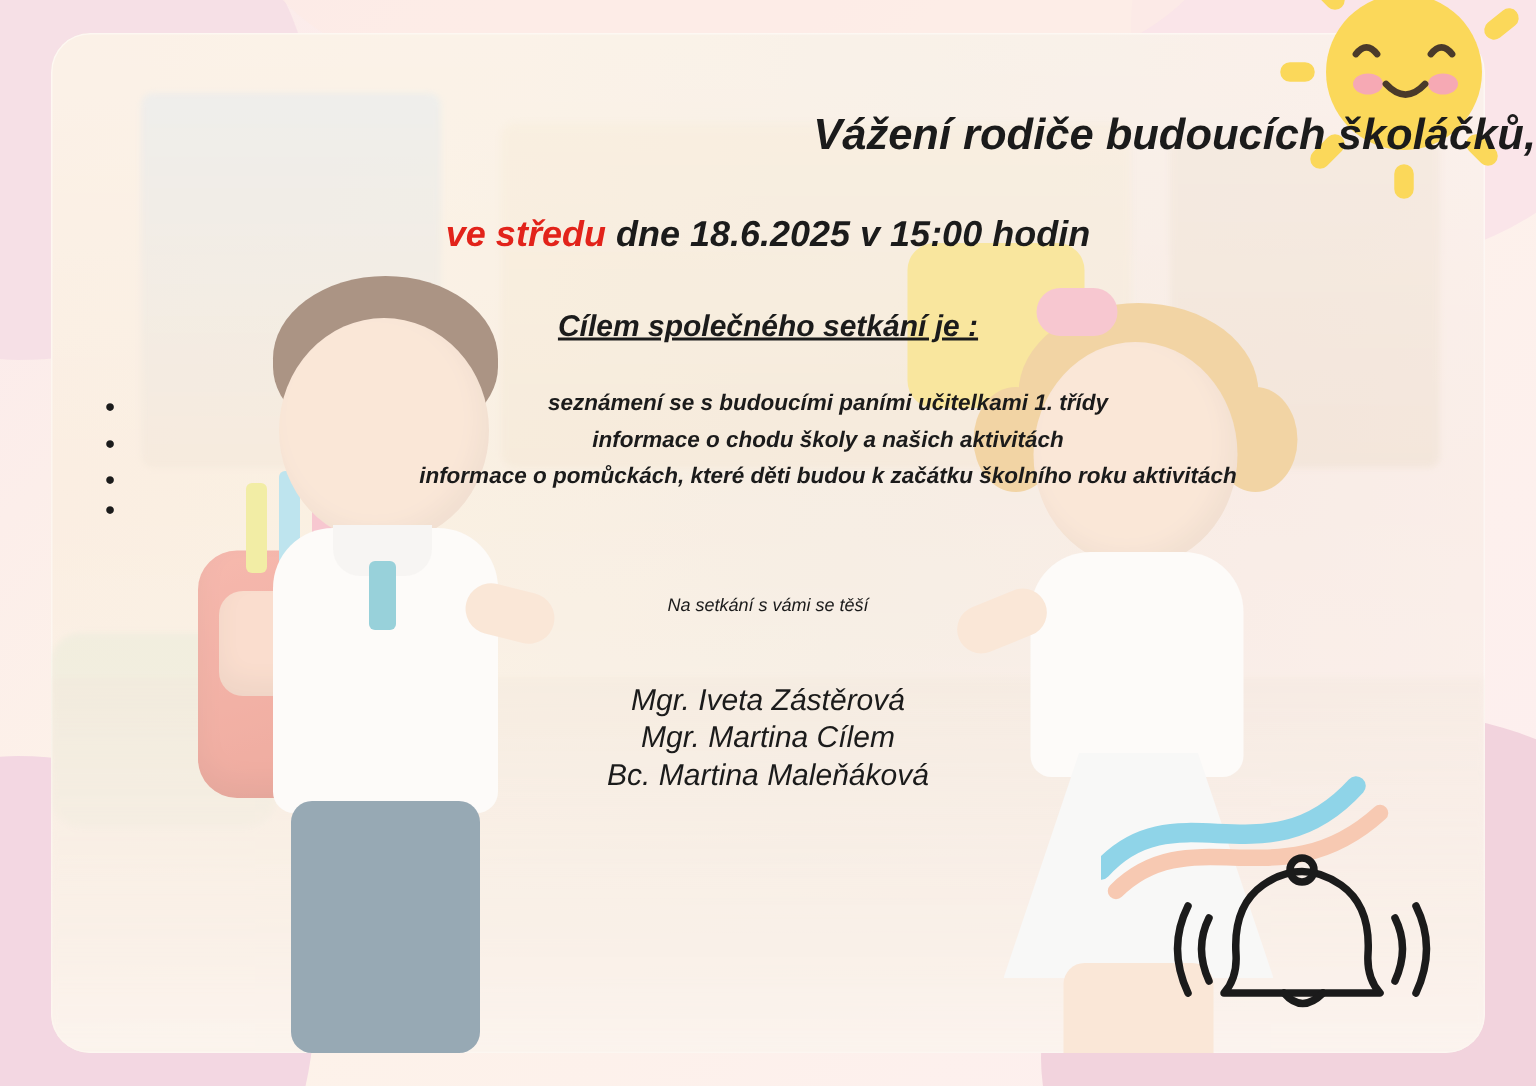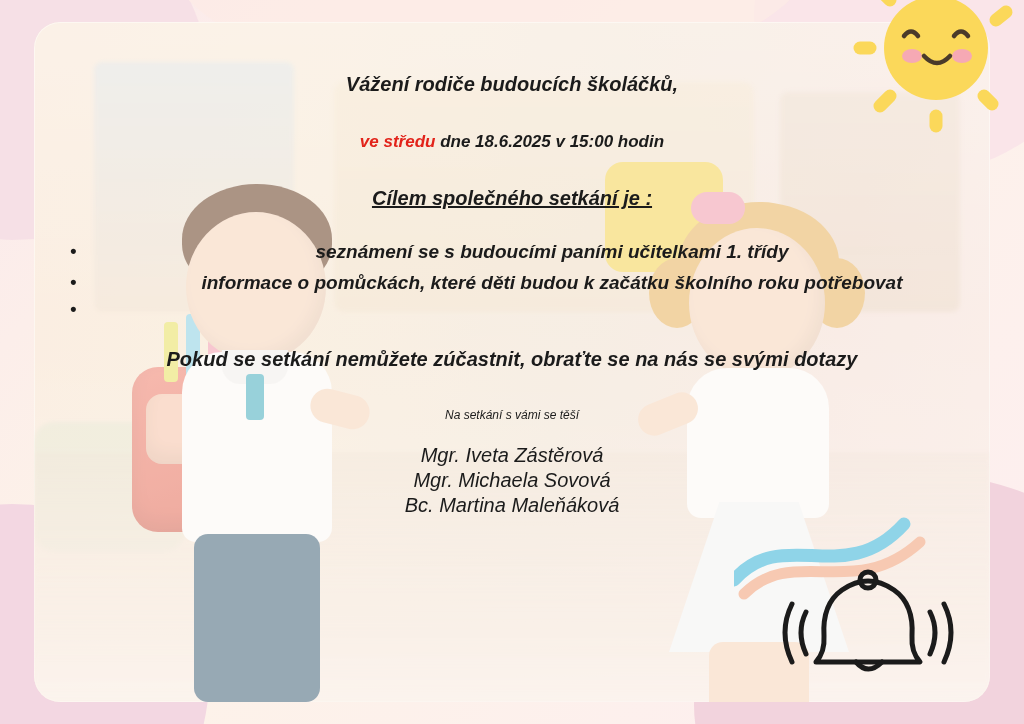--- a/index.html
+++ b/index.html
@@ -248,51 +248,52 @@
     right: 0;
     top: 72px;
     text-align: center;
     color: #1b1b1b;
     font-style: italic;
   }
   .line {
     line-height: 1.25;
   }
   .t-title {
-    font-size: 20px;
+    font-size: 29px;
     font-weight: bold;
     margin-bottom: 34px;
+    text-align: right;
   }
   .t-invite {
     font-size: 21px;
     font-weight: bold;
     margin-bottom: 4px;
   }
   .t-date {
-    font-size: 17px;
+    font-size: 24px;
     font-weight: bold;
     color: #e2231a;
     margin-bottom: 34px;
   }
   .t-date .black { color: #1b1b1b; }
   .t-goal {
     font-size: 20px;
     font-weight: bold;
     text-decoration: underline;
     margin-bottom: 26px;
   }
   .bullets {
     margin: 0;
     padding: 0 0 0 80px;
     list-style: none;
     text-align: center;
   }
   .bullets li {
     position: relative;
-    font-size: 19px;
+    font-size: 15px;
     font-weight: bold;
     line-height: 1.62;
   }
   .bullets li::before {
     content: "•";
     position: absolute;
     left: -10px;
     top: 0;
     font-size: 18px;
   }
@@ -303,21 +304,21 @@
     font-size: 20px;
     font-weight: bold;
     margin-top: 18px;
     line-height: 1.45;
   }
   .t-closing {
     font-size: 12px;
     margin-top: 36px;
   }
   .signatures {
-    margin-top: 20px;
+    margin-top: 44px;
     font-size: 20px;
     line-height: 1.45;
   }
 </style>
 </head>
 <body>
 
 <div class="poster">
 
   <div class="blob blob-left-top"></div>
@@ -418,30 +419,30 @@
 
 
     <div class="line t-date">
       <span>ve středu</span><span class="black"> dne 18.6.2025 v 15:00 hodin</span>
     </div>
 
     <div class="line t-goal">Cílem společného setkání je  :</div>
 
     <ul class="bullets">
       <li>seznámení se s budoucími paními učitelkami 1. třídy</li>
-      <li>informace o pomůckách, které děti budou k začátku školního roku potřebovat</li>
+      <li>informace o chodu školy a našich aktivitách</li>
+      <li>informace o pomůckách, které děti budou k začátku školního roku aktivitách</li>
       <li class="empty"></li>
     </ul>
 
     <div class="t-contact">
-      <div class="line">Pokud se setkání nemůžete zúčastnit, obraťte se na nás se svými dotazy</div>
     </div>
 
     <div class="line t-closing">Na setkání s vámi se těší</div>
 
     <div class="signatures">
       <div class="line">Mgr. Iveta Zástěrová</div>
-      <div class="line">Mgr. Michaela Sovová</div>
+      <div class="line">Mgr. Martina Cílem</div>
       <div class="line">Bc. Martina Maleňáková</div>
     </div>
   </div>
 
 </div>
 
 </body></html>

